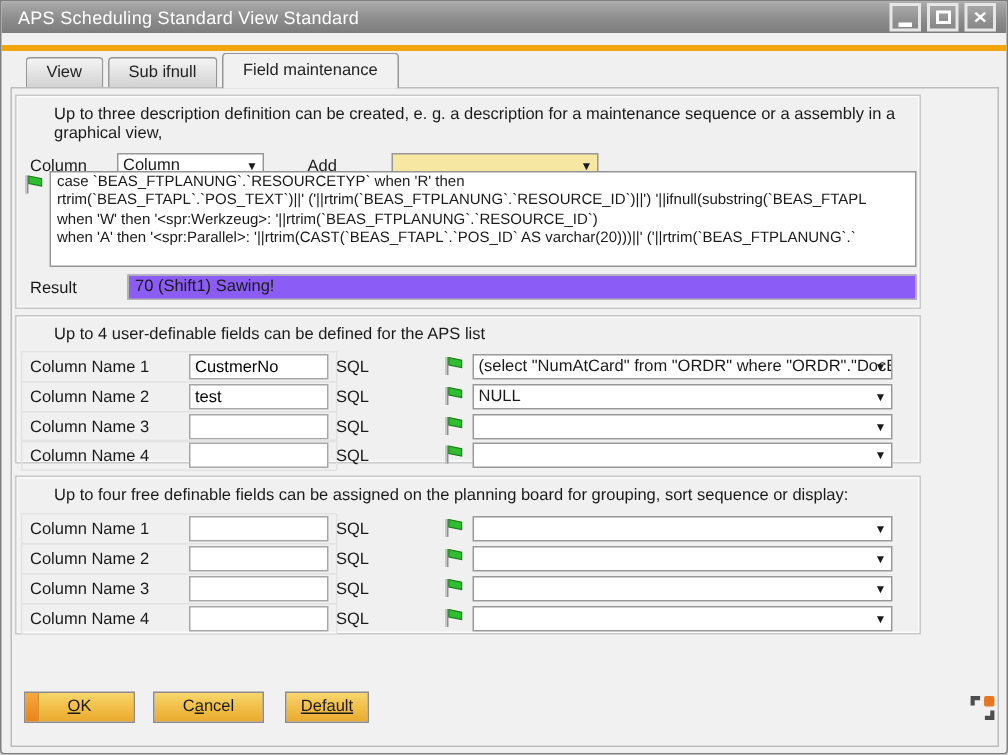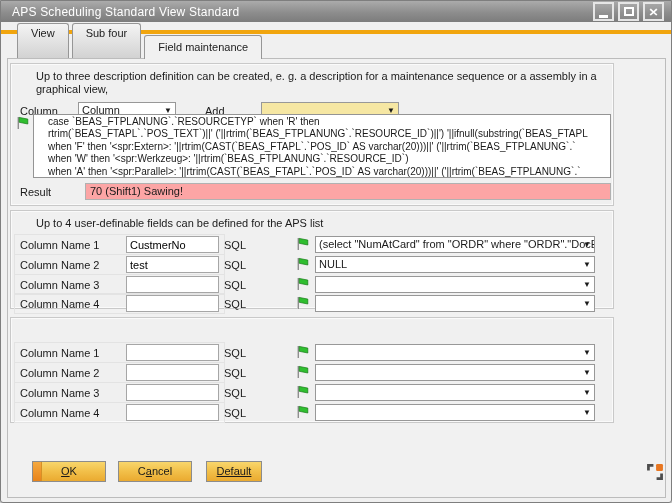--- a/index.html
+++ b/index.html
@@ -16,21 +16,21 @@
   .winbtns{display:flex;gap:4px;}
   .winbtn{width:21px;height:19px;border:2px solid #e6e6e6;background:rgba(255,255,255,.05);
     display:flex;align-items:center;justify-content:center;}
   .glyph-min{width:9px;height:3px;background:#fff;margin-top:9px;}
   .glyph-max{width:10px;height:9px;border:2px solid #fff;}
   .glyph-close{color:#fff;font-size:12px;font-weight:bold;line-height:1;transform:scaleY(.9);}
   .goldbar{position:absolute;left:0;top:29px;right:0;height:4px;background:#F1A50E;}
 
   .tabstrip{position:absolute;left:0;top:33px;right:0;height:24px;display:flex;
     align-items:flex-end;padding-left:16px;}
-  .tab{height:35px;line-height:19px;padding:0 13px;margin-right:3px;position:relative;z-index:2;
+  .tab{height:20px;line-height:19px;padding:0 13px;margin-right:3px;position:relative;z-index:2;
     background:linear-gradient(#f4f4f4,#d2d2d2);border:1px solid #969696;border-bottom:none;
     border-radius:3px 3px 0 0;cursor:default;color:#222;}
   .tab.active{height:24px;line-height:23px;background:#f1f1f1;margin-bottom:-1px;z-index:3;}
 
   .tabpage{position:absolute;left:6px;top:57px;width:659px;height:440px;
     border:1px solid #bcbcbc;background:#f1f1f1;}
 
   .groupbox{position:absolute;border:1px solid #c9c9c9;background:#f0f0f0;
     box-shadow:inset 0 0 0 1px #fafafa;}
   #group1{left:2px;top:4px;width:604px;height:143px;}
@@ -39,40 +39,40 @@
 
   .glabel{position:absolute;white-space:nowrap;}
   .intro{position:absolute;left:9px;top:6px;width:582px;line-height:13px;margin-left:16px;}
 
   .dropdown{position:absolute;height:17px;background:#fff;border:1px solid #989898;
     padding:1px 16px 0 3px;white-space:nowrap;overflow:hidden;cursor:default;}
   .dropdown.yellow{background:#F6E7A3;}
   .dd-arrow{position:absolute;right:3px;top:3px;font-size:8px;color:#1a1a1a;line-height:1.2;}
 
   .codebox{position:absolute;left:22px;top:50px;width:578px;height:64px;background:#fff;
-    border:1px solid #949494;overflow:hidden;padding:1px 14px;font-size:10px;line-height:12.4px;}
+    border:1px solid #949494;overflow:hidden;padding:1px 4px;font-size:10px;line-height:12.4px;}
   .codeline{white-space:nowrap;}
   .flagbox{position:absolute;}
 
-  .resultfield{position:absolute;left:74px;top:119px;width:526px;height:17px;background:#fca5a5;
+  .resultfield{position:absolute;left:74px;top:119px;width:526px;height:17px;background:#8b5cf6;
     border:1px solid #b1b1b1;line-height:15px;padding:0 4px;white-space:nowrap;overflow:hidden;}
 
   .frow{position:absolute;left:0;width:100%;height:19px;}
   .cellframe{position:absolute;left:3px;top:-2px;width:211px;height:21px;border:1px solid #e3e3e3;}
   .rowlabel{position:absolute;left:9px;top:3px;}
   .namefield{position:absolute;left:115px;top:0;width:93px;height:17px;border:1px solid #a6a6a6;
     background:#fff;font:11px "Liberation Sans",sans-serif;padding:0 3px;}
   .sqllabel{position:absolute;left:213px;top:3px;text-align:right;}
   .rowflag{position:absolute;left:284px;top:1px;}
   .frow .dropdown{left:304px;top:0;width:280px;}
 
   .btn{position:absolute;height:21px;border:1px solid #8c8c8c;cursor:pointer;
     background:linear-gradient(180deg,#f8d66c 0%,#f2c04a 48%,#eaaa30 100%);
     font:11px "Liberation Sans",sans-serif;color:#1a1a1a;text-align:center;line-height:19px;
-    padding:0;overflow:hidden;margin-left:16px;}
+    padding:0;overflow:hidden;}
   .btn .stripe{position:absolute;left:0;top:0;bottom:0;width:9px;
     background:linear-gradient(180deg,#f5a93f,#e8831a);border-right:1px solid #d69026;}
   .u{text-decoration:underline;}
   #btn-ok{left:8px;top:402px;width:74px;}
   #btn-cancel{left:94px;top:402px;width:74px;}
   #btn-default{left:182px;top:402px;width:56px;text-decoration:underline;}
   .resize-icon{position:absolute;left:638px;top:404px;width:18px;height:18px;}
 </style>
 </head>
 <body>
@@ -100,21 +100,21 @@
         </div>
       <div class="winbtn">
           <span class="glyph-close">✕</span>
         </div>
     </div>
   </div>
   <div class="goldbar"></div>
 
   <div class="tabstrip">
     <div class="tab">View</div>
-    <div class="tab">Sub four</div>
+    <div class="tab">Sub ifnull</div>
     <div class="tab active">Field maintenance</div>
   </div>
 
   <div class="tabpage">
 
     <div class="groupbox" id="group1">
       <div class="intro">Up to three description definition can be created, e. g. a description for a maintenance sequence or a assembly in a graphical view,</div>
 
       <span class="glabel" style="left:9px;top:41px;">Column</span>
       <div class="dropdown" style="left:67px;top:38px;width:98px;">
@@ -128,21 +128,20 @@
       </div>
 
       <span class="flagbox" style="left:4px;top:52px;">
         <svg width="14" height="14" viewBox="0 0 14 14">
             <use href="#flagdef"></use>
           </svg>
       </span>
       <div class="codebox">
         <div class="codeline">case `BEAS_FTPLANUNG`.`RESOURCETYP` when 'R' then</div>
         <div class="codeline">rtrim(`BEAS_FTAPL`.`POS_TEXT`)||' ('||rtrim(`BEAS_FTPLANUNG`.`RESOURCE_ID`)||') '||ifnull(substring(`BEAS_FTAPL</div>
-        <div class="codeline">when 'F' then '&lt;spr:Extern&gt;: '||rtrim(CAST(`BEAS_FTAPL`.`POS_ID` AS varchar(20)))||' ('||rtrim(`BEAS_FTPLANUNG`.`</div>
         <div class="codeline">when 'W' then '&lt;spr:Werkzeug&gt;: '||rtrim(`BEAS_FTPLANUNG`.`RESOURCE_ID`)</div>
         <div class="codeline">when 'A' then '&lt;spr:Parallel&gt;: '||rtrim(CAST(`BEAS_FTAPL`.`POS_ID` AS varchar(20)))||' ('||rtrim(`BEAS_FTPLANUNG`.`</div>
       </div>
 
       <span class="glabel" style="left:9px;top:122px;">Result</span>
       <div class="resultfield">70 (Shift1) Sawing!</div>
     </div>
 
     <div class="groupbox" id="group2">
       <div class="intro">Up to 4 user-definable fields can be defined for the APS list</div>
@@ -198,20 +197,21 @@
               <use href="#flagdef"></use>
             </svg></span>
         <div class="dropdown">
           <span></span>
           <span class="dd-arrow">▼</span>
         </div>
       </div>
     </div>
 
     <div class="groupbox" id="group3">
+      <div class="intro">Up to four free definable fields can be assigned on the planning board for grouping, sort sequence or display:</div>
 
       <div class="frow" style="top:26px;">
         <div class="cellframe"></div>
         <span class="rowlabel">Column Name 1</span>
         <input class="namefield" value="" style="">
         <span class="sqllabel">SQL</span>
         <span class="rowflag"><svg width="14" height="14" viewBox="0 0 14 14">
               <use href="#flagdef"></use>
             </svg></span>
         <div class="dropdown">

